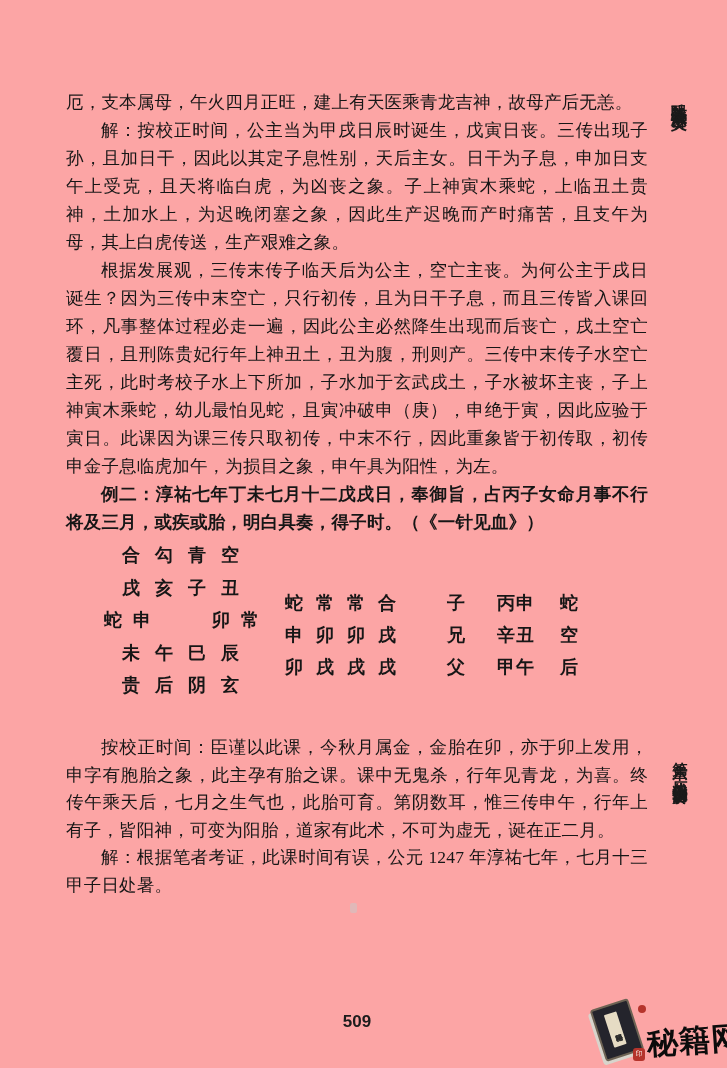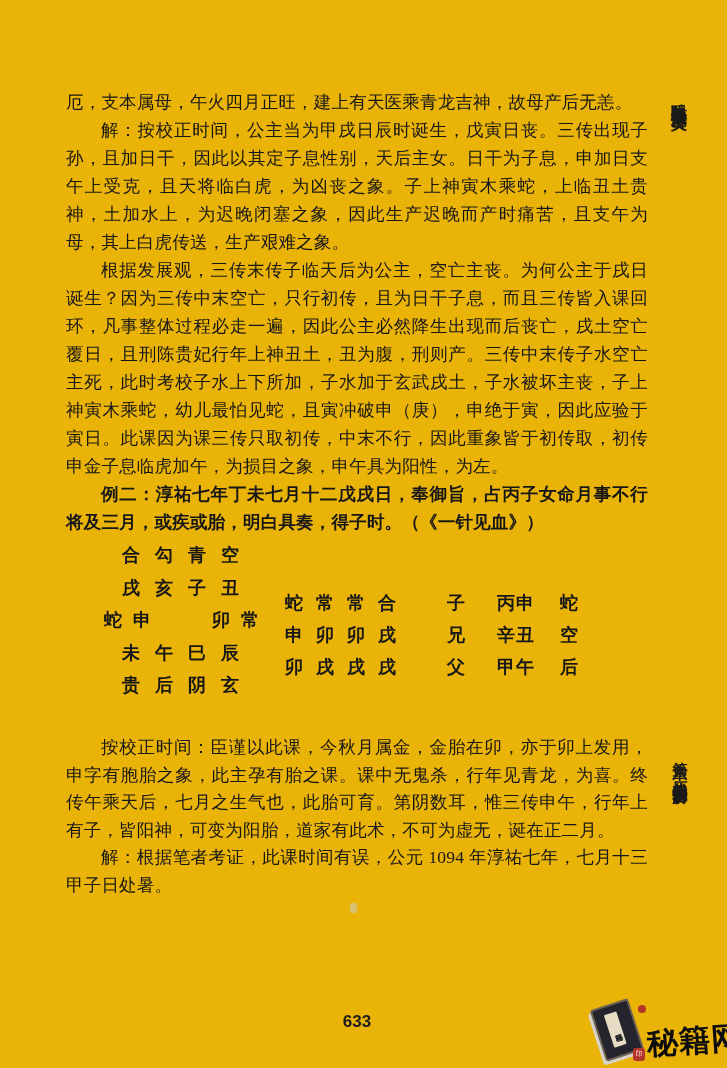--- a/index.html
+++ b/index.html
@@ -1,19 +1,19 @@
 <!DOCTYPE html>
 <html><head>
 <meta charset="utf-8">
 <style>
   html,body { margin:0; padding:0; background:#ffffff; }
   .page {
     position:relative;
     width:727px; height:1068px;
-    background:#eab308;
+    background:#fca5a5;
     overflow:hidden;
     font-family:"Liberation Serif","DejaVu Serif",serif;
     color:#141414;
   }
 
   
   .text-block {
     position:absolute;
     left:66px; width:582px;
     text-align:justify;
@@ -203,29 +203,29 @@
     </div>
     <div class="trans-row">
       <span class="trans-rel chart-char">父</span>
       <span class="trans-gz chart-char">甲午</span>
       <span class="trans-gen chart-char">后</span>
     </div>
   </div>
 
   <div class="text-block tb-bottom">
     <p class="indent">按校正时间：臣谨以此课，今秋月属金，金胎在卯，亦于卯上发用，申字有胞胎之象，此主孕有胎之课。课中无鬼杀，行年见青龙，为喜。终传午乘天后，七月之生气也，此胎可育。第阴数耳，惟三传申午，行年上有子，皆阳神，可变为阳胎，道家有此术，不可为虚无，诞在正二月。</p>
-    <p class="indent">解：根据笔者考证，此课时间有误，公元 1094 年淳祐七年，七月十三甲子日处暑。</p>
+    <p class="indent">解：根据笔者考证，此课时间有误，公元 1247 年淳祐七年，七月十三甲子日处暑。</p>
   </div>
 
   <div class="side-title side-top">叶飘然大六壬讲义</div>
   <div class="side-title side-bottom">第六章　历代六壬课例大全解要</div>
 
   <div class="speck"></div>
 
-  <div class="page-number">633</div>
+  <div class="page-number">509</div>
 
   <div class="watermark">
     <div class="wm-book">
       <div class="wm-book-label">秘籍网</div>
     </div>
     <div class="wm-dot"></div>
     <div class="wm-seal">印</div>
     <div class="wm-text">秘籍网</div>
   </div>
 

